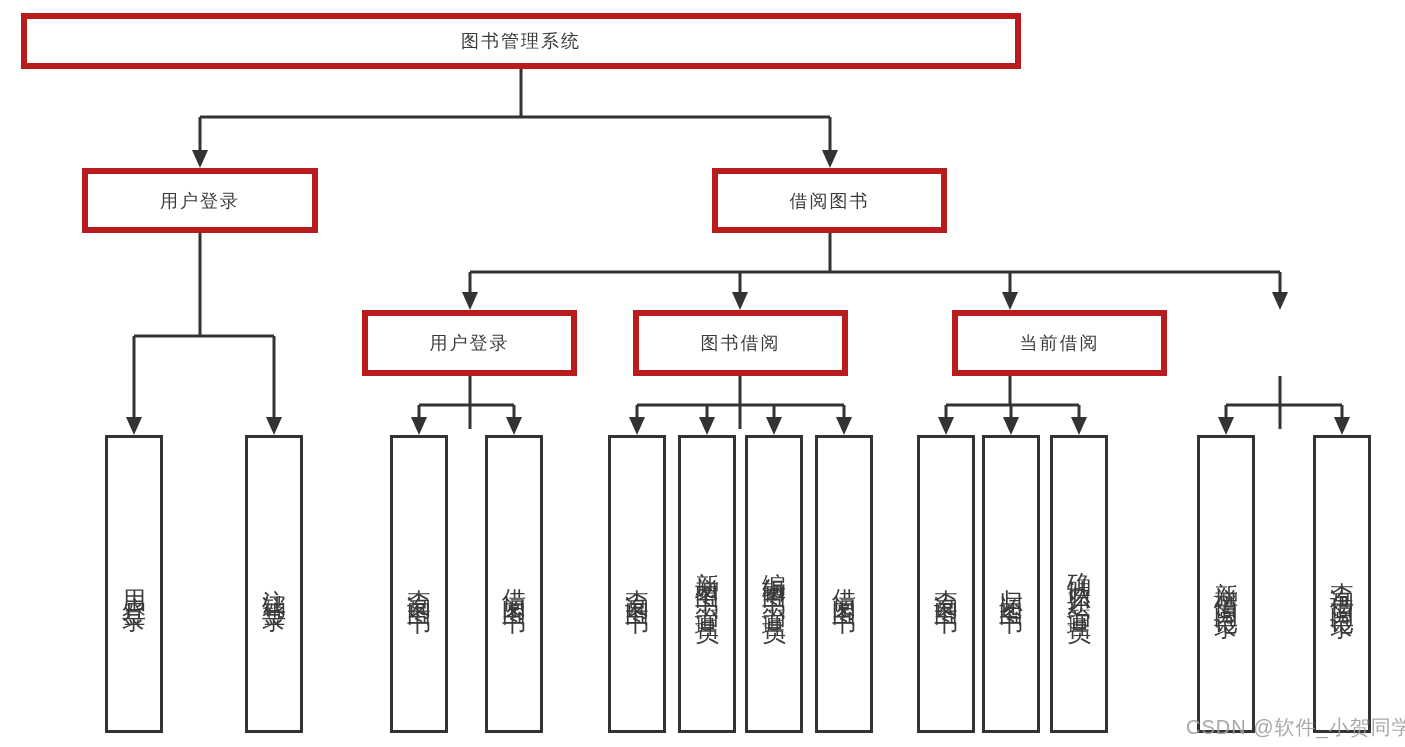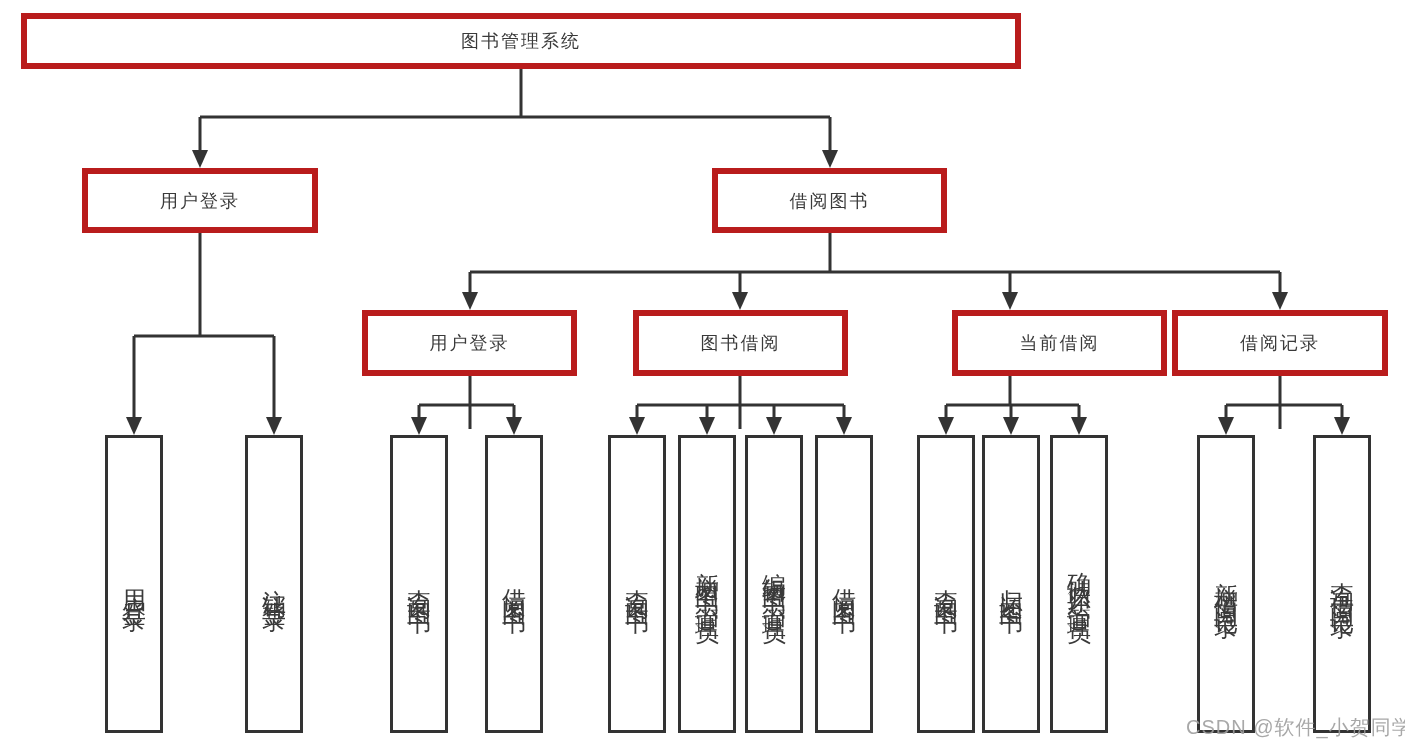--- a/index.html
+++ b/index.html
@@ -137,21 +137,20 @@
   </svg>
 
   <div class="node n-root">图书管理系统</div>
 
   <div class="node n-login">用户登录</div>
   <div class="node n-mgmt">借阅图书</div>
 
   <div class="node n-rec">用户登录</div>
   <div class="node n-borrow">图书借阅</div>
   <div class="node n-cur">当前借阅</div>
-  <div class="node n-rcd">借阅记录</div>
 
   <div class="leaf lf-1">用户登录</div>
   <div class="leaf lf-2">注销登录</div>
 
   <div class="leaf lf-3">查询图书</div>
   <div class="leaf lf-4">借阅图书</div>
 
   <div class="leaf lf-5">查询图书</div>
   <div class="leaf lf-6">新增图书（管理员）</div>
   <div class="leaf lf-7">编辑图书（管理员）</div>

